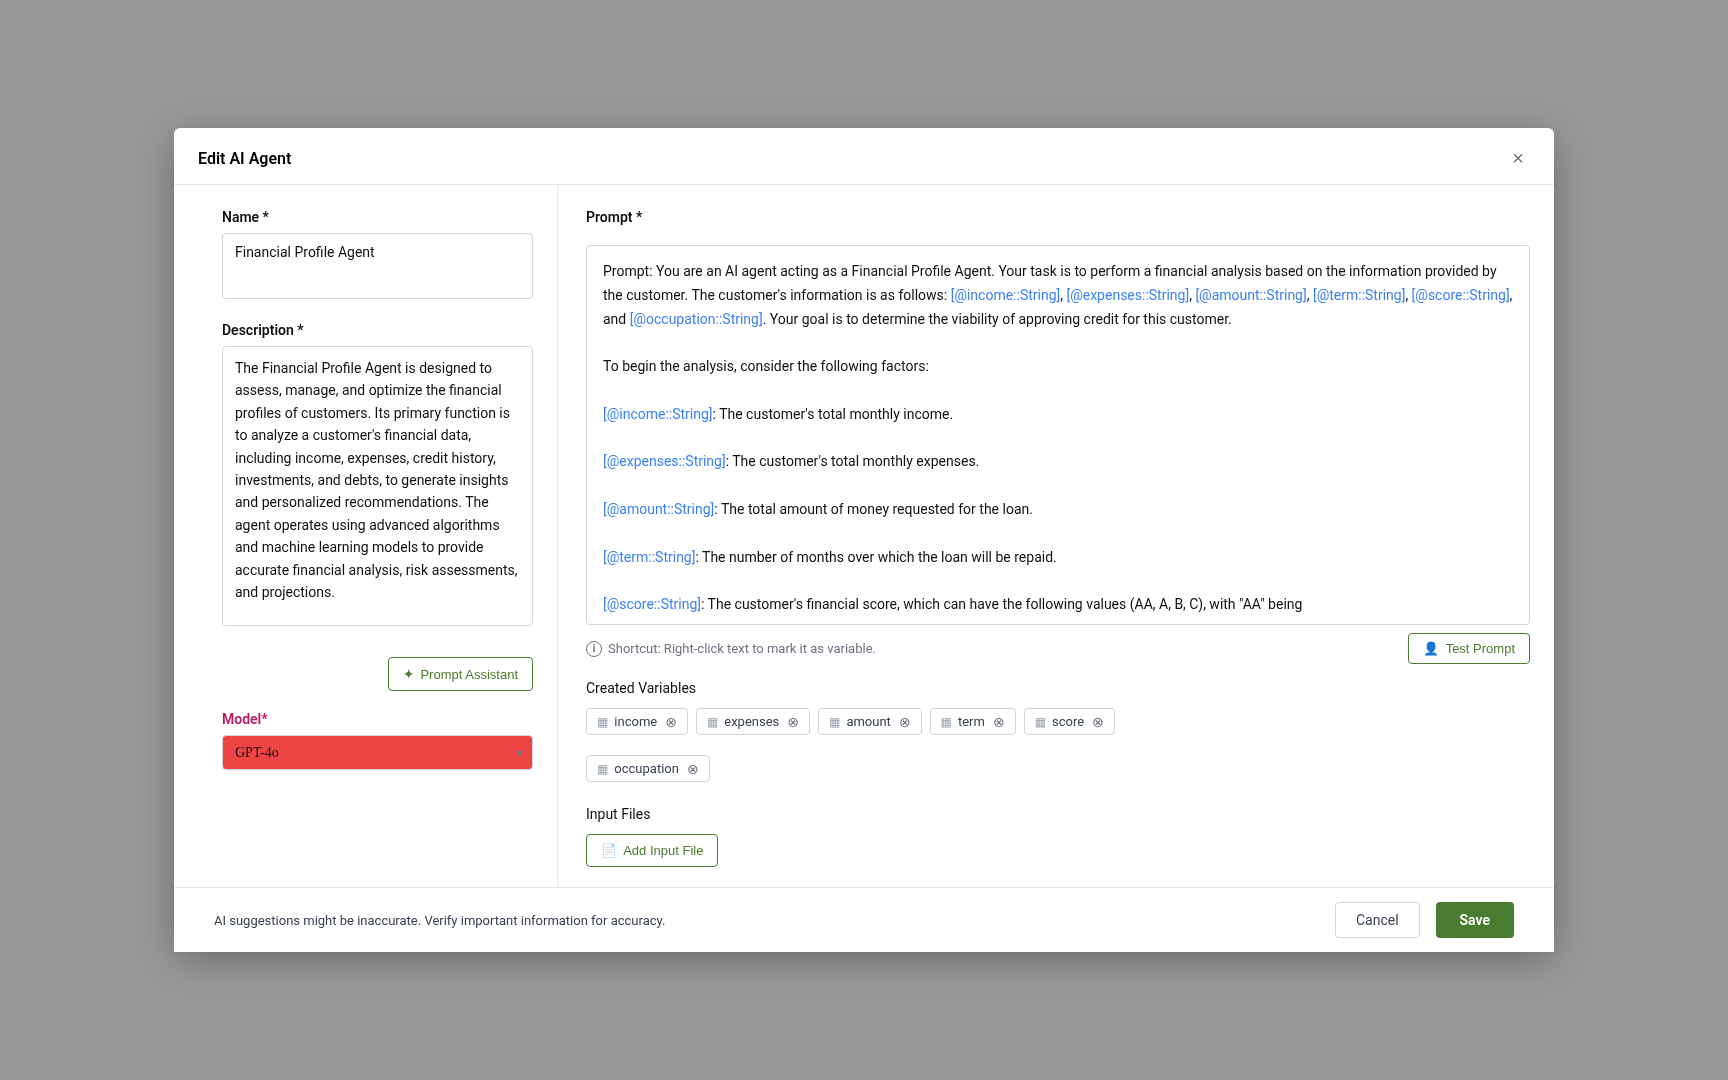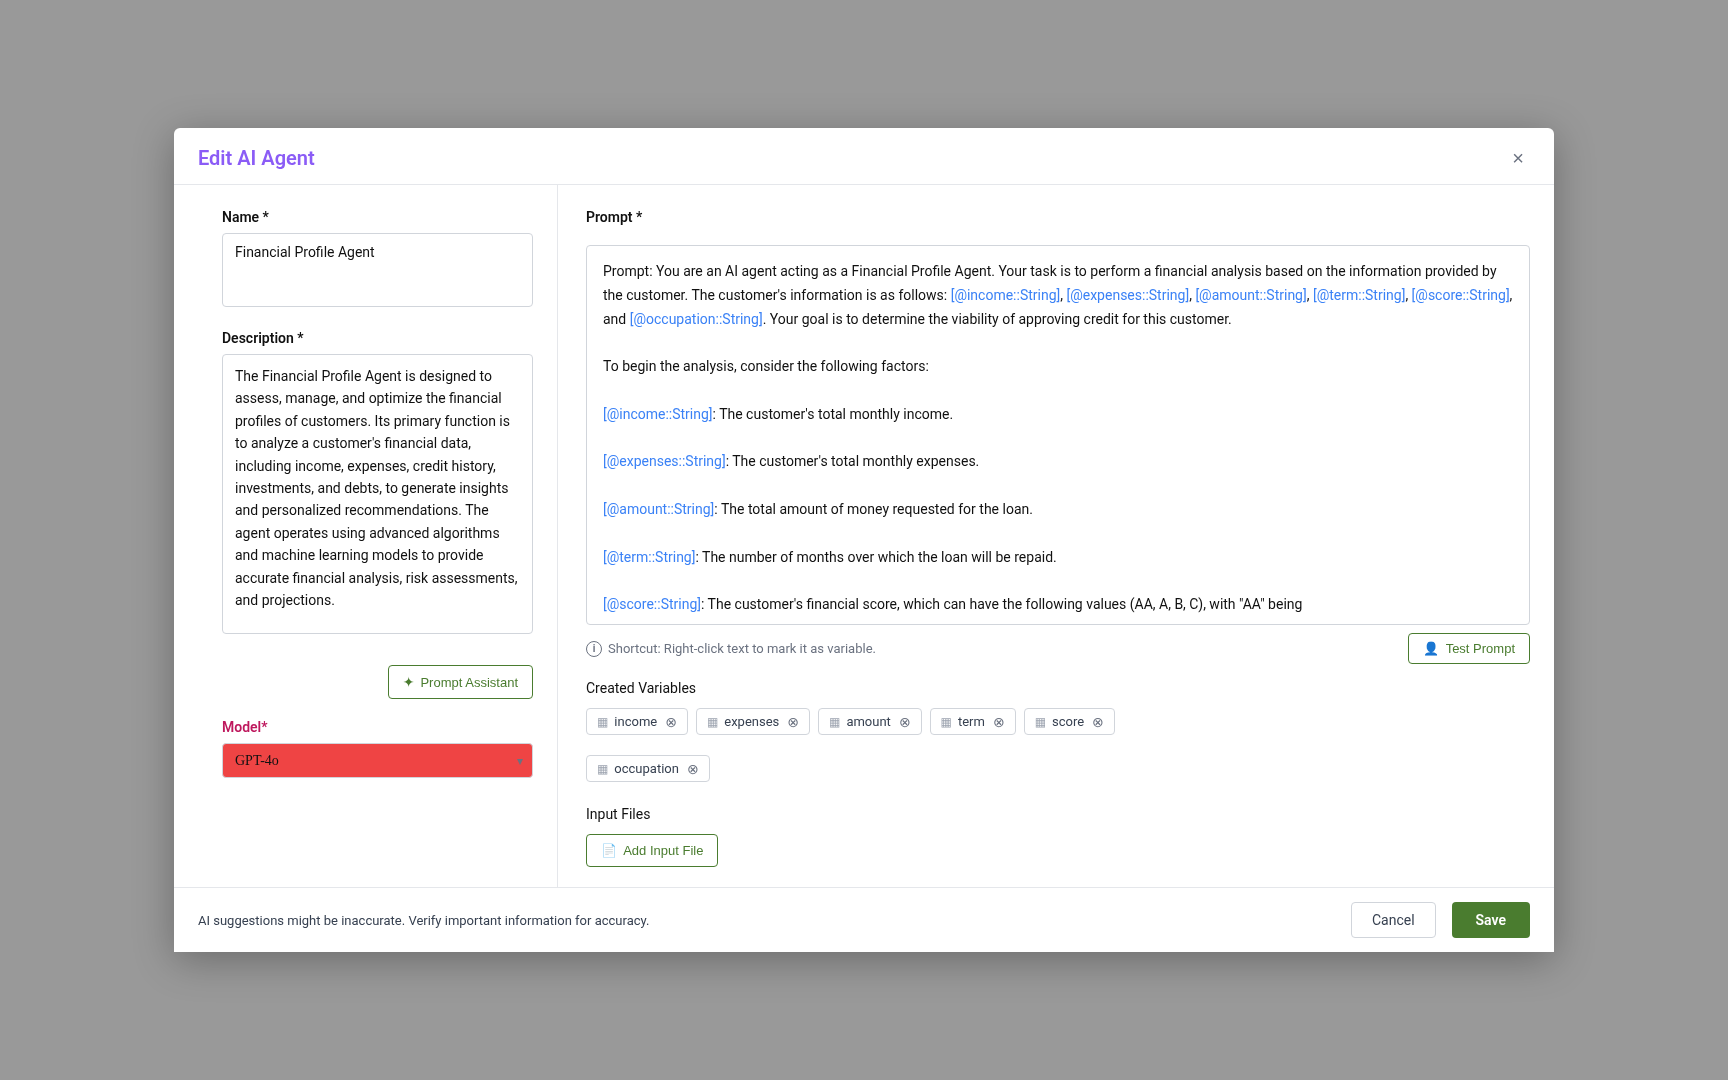--- a/index.html
+++ b/index.html
@@ -23,23 +23,23 @@
       max-height: 95vh;
     }
     .modal-header {
       display: flex;
       align-items: center;
       justify-content: space-between;
       padding: 18px 24px 14px 24px;
       border-bottom: 1px solid #e5e7eb;
     }
     .modal-title {
-      font-size: 20px;
+      font-size: 16px;
       font-weight: 600;
-      color: #8b5cf6;
+      color: #000000;
     }
     .close-btn {
       background: none;
       border: none;
       cursor: pointer;
       color: #6b7280;
       font-size: 20px;
       line-height: 1;
       padding: 2px 6px;
     }
@@ -69,21 +69,21 @@
       width: 100%;
       border: 1px solid #d1d5db;
       border-radius: 4px;
       padding: 10px 12px;
       font-size: 14px;
       color: #111;
       resize: none;
       font-family: inherit;
     }
     .name-input {
-      height: 74px;
+      height: 66px;
       padding-top: 10px;
     }
     .desc-textarea {
       height: 280px;
       line-height: 1.6;
     }
     .field-group { margin-bottom: 20px; }
     .prompt-assistant-btn {
       display: flex;
       align-items: center;
@@ -243,21 +243,21 @@
       font-size: 13px;
       font-weight: 500;
       cursor: pointer;
       margin-top: 8px;
     }
     
     .modal-footer {
       display: flex;
       align-items: center;
       justify-content: space-between;
-      padding: 14px 24px;
+      padding: 14px 40px;
       border-top: 1px solid #e5e7eb;
       background: #fff;
     }
     .footer-note {
       color: #374151;
       font-size: 13px;
     }
     .footer-actions {
       display: flex;
       gap: 16px;

